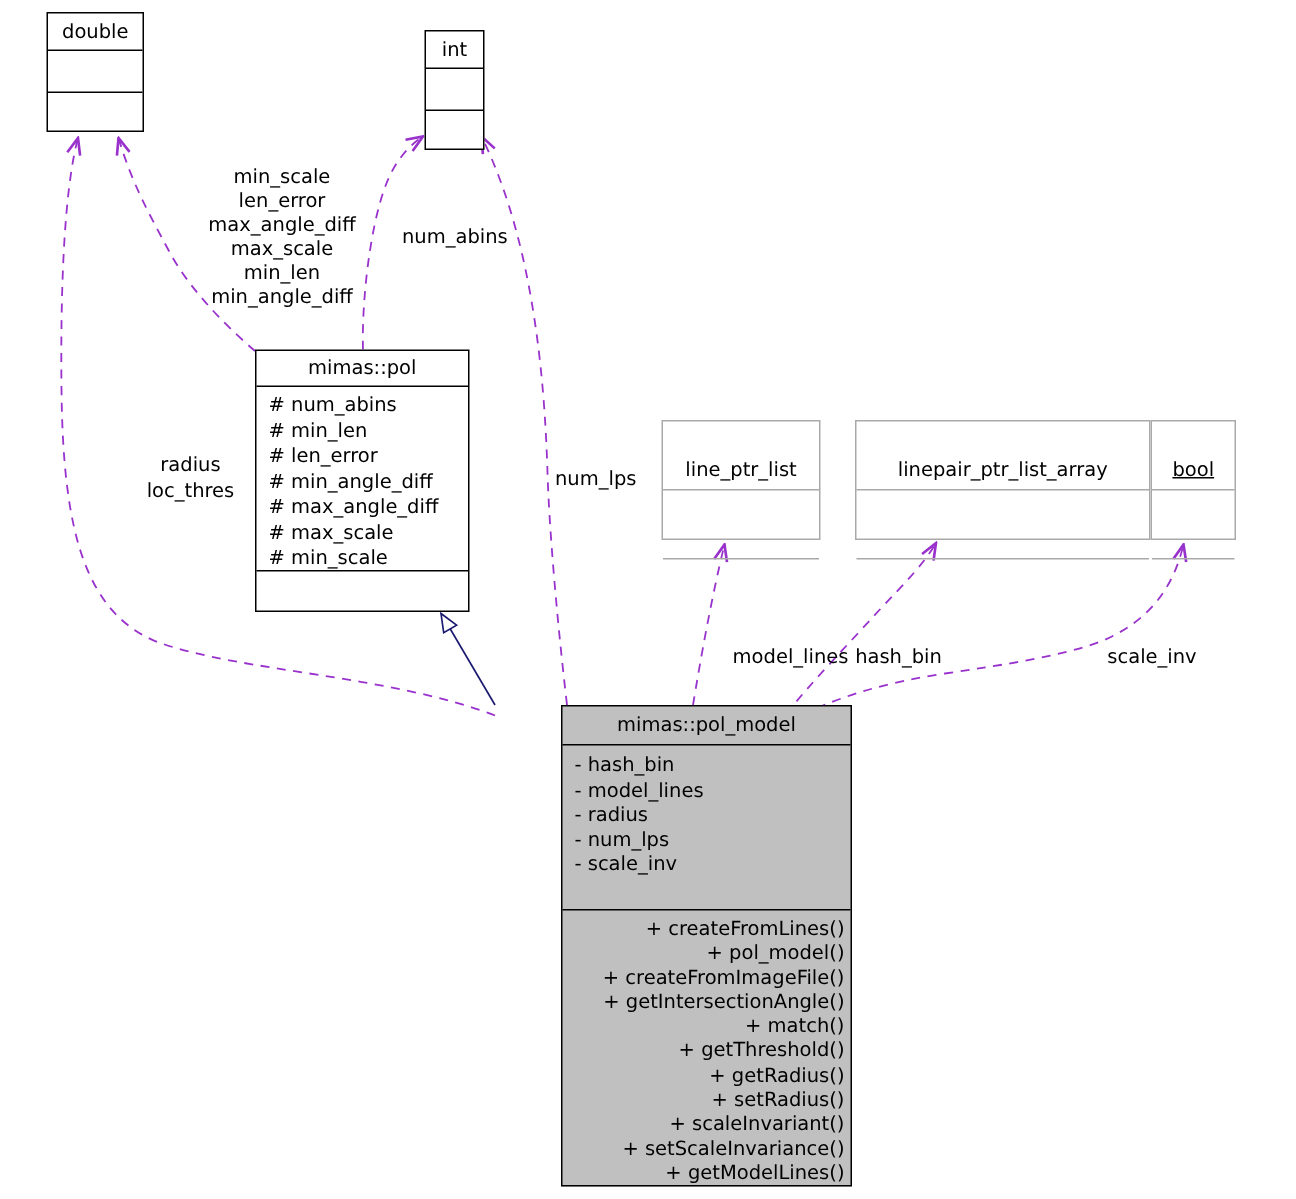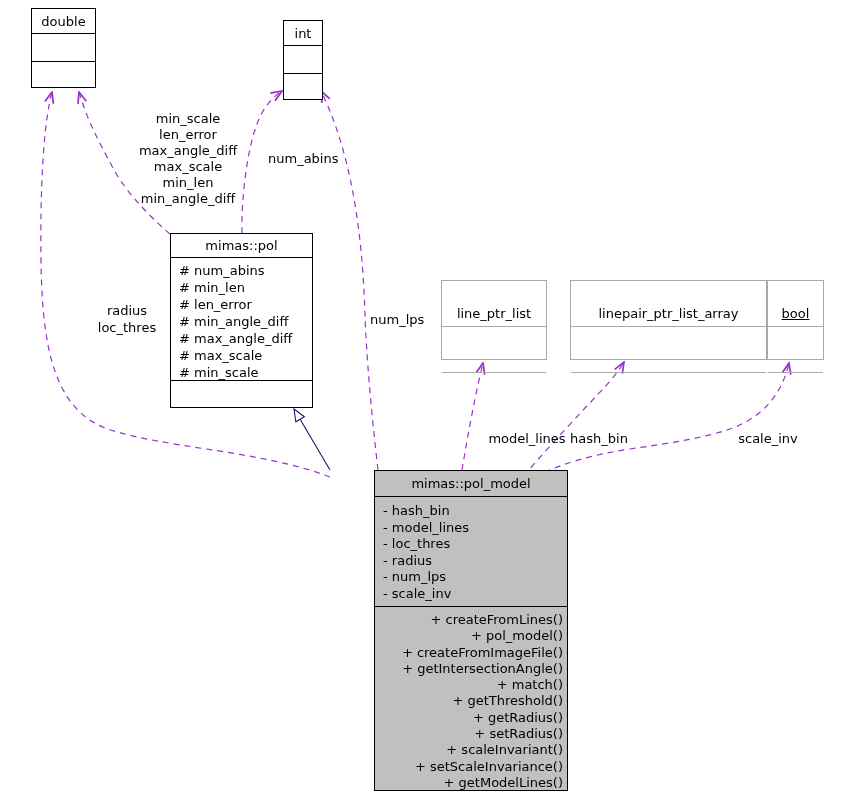--- a/index.html
+++ b/index.html
@@ -95,21 +95,20 @@
     <div class="row title" style="height:26px;">bool</div>
     <div class="row" style="height:26px;"></div>
     <div class="row" style="height:26px;"></div>
   </div>
 
   <div class="uml hl" style="left:330px;top:470px;width:194px;height:321px;margin-left:44px;">
     <div class="row title" style="height:26px;">mimas::pol_model</div>
     <div class="row members" style="height:110px;line-height:16.6px;padding-top:6px;">
         <div class="member">- hash_bin</div>
         <div class="member">- model_lines</div>
-        <div class="member">- loc_thres</div>
         <div class="member">- radius</div>
         <div class="member">- num_lps</div>
         <div class="member">- scale_inv</div>
       </div>
     <div class="row members" style="height:183px;line-height:16.3px;padding-top:5px;">
         <div class="member">+ createFromLines()</div>
         <div class="member">+ pol_model()</div>
         <div class="member">+ createFromImageFile()</div>
         <div class="member">+ getIntersectionAngle()</div>
         <div class="member">+ match()</div>

